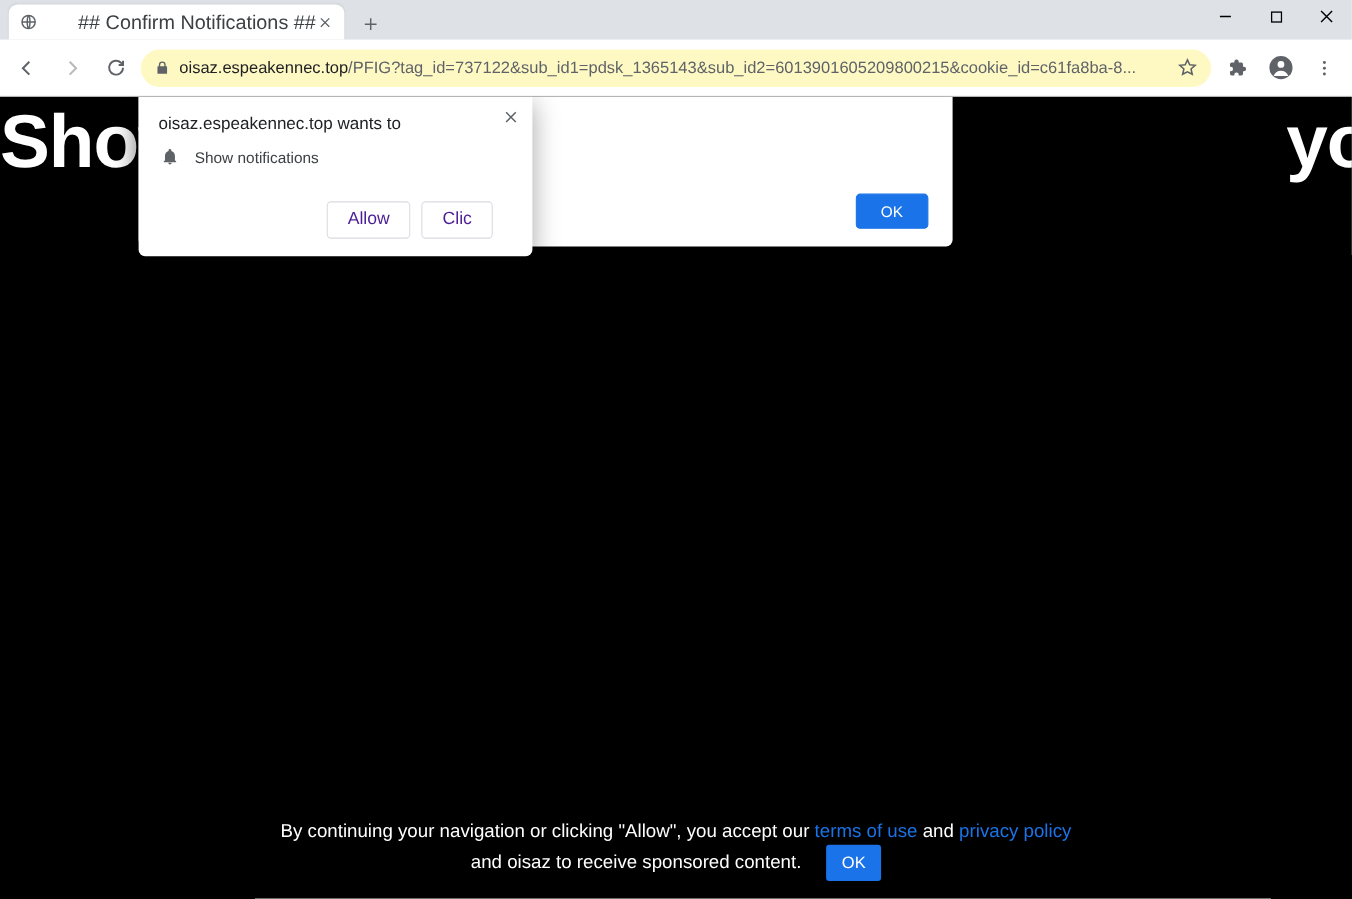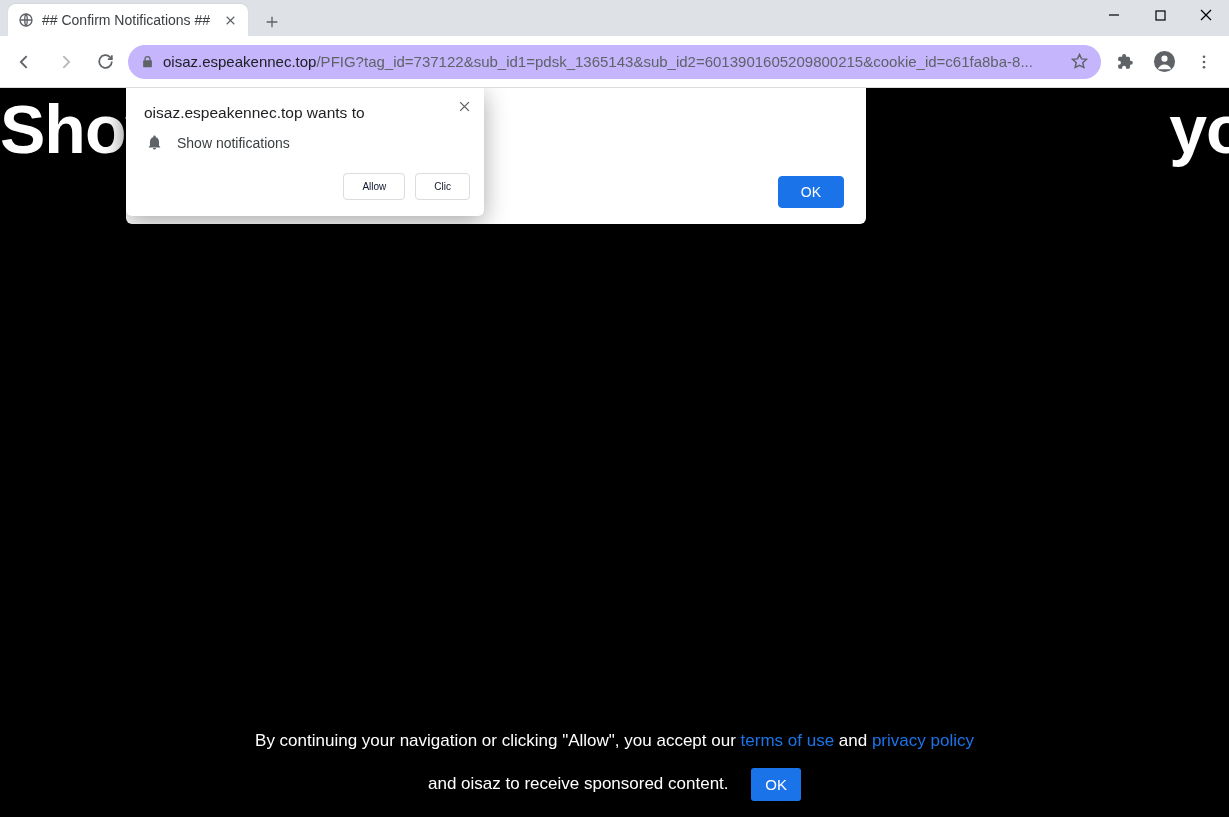--- a/index.html
+++ b/index.html
@@ -3,59 +3,59 @@
 <meta charset="utf-8">
 <style>
 * { margin: 0; padding: 0; box-sizing: border-box; font-family: "Segoe UI", Arial, sans-serif; }
 html, body { width: 1229px; height: 817px; overflow: hidden; background: #fff; }
 
 
 .titlebar { height: 36px; background: #dee1e6; display: flex; align-items: flex-end; justify-content: space-between; position: relative; }
 .tabs-area { display: flex; align-items: flex-end; height: 100%; padding-left: 8px; }
 .tab { display: flex; align-items: center; background: #fff; height: 32px; border-radius: 8px 8px 0 0; padding: 0 10px; min-width: 240px; position: relative; margin-top: 4px; box-shadow: 0 -1px 2px rgba(0,0,0,0.05); }
 .tab .favicon { width: 16px; height: 16px; margin-right: 8px; color: #5f6368; }
-.tab .tab-title { font-size: 14px; color: #3c4043; flex: 1; white-space: nowrap; overflow: hidden; }
+.tab .tab-title { font-size: 18px; color: #3c4043; flex: 1; white-space: nowrap; overflow: hidden; margin-left: 29px; }
 .tab .tab-close { width: 16px; height: 16px; color: #5f6368; cursor: pointer; display:flex; align-items:center; justify-content:center; }
 .newtab { width: 28px; height: 28px; display: flex; align-items: center; justify-content: center; color: #5f6368; margin-left: 10px; cursor: pointer; border-radius: 50%; }
 .win-controls { position:absolute; right:0; top:0; height:30px; display:flex; }
 .win-btn { width: 46px; height: 30px; display:flex; align-items:center; justify-content:center; color:#000; cursor:pointer; }
 
 
 .toolbar { height: 52px; background: #fff; display:flex; align-items:center; padding: 0 8px; gap: 6px; border-bottom: 1px solid #dadce0; }
 .tbicon { width: 34px; height: 34px; display:flex; align-items:center; justify-content:center; border-radius: 50%; color:#5f6368; cursor:pointer; }
 .tbicon.disabled { color: #b0b0b0; cursor: default; }
-.omnibox { flex:1; height: 34px; background:#c4b5fd; border-radius: 17px; display:flex; align-items:center; padding: 0 12px; gap:8px; overflow:hidden; }
+.omnibox { flex:1; height: 34px; background:#fef9c3; border-radius: 17px; display:flex; align-items:center; padding: 0 12px; gap:8px; overflow:hidden; }
 .lock { color:#5f6368; }
 .url { font-size: 15px; color:#5f6368; white-space: nowrap; overflow:hidden; }
 .url .host { color:#202124; }
 .star { margin-left:auto; color:#5f6368; cursor:pointer; }
 
 
 .page { position:relative; background:#000; width:100%; height: calc(817px - 36px - 52px); overflow:hidden; }
 .headline { color:#fff; font-weight:800; font-size:68px; letter-spacing:-1px; white-space:nowrap; font-family: Arial, sans-serif; padding-top: 2px; }
 
 
 .alert-dialog { position:absolute; top:0; left:126px; width:740px; background:#fff; border-radius: 0 0 6px 6px; padding: 18px 22px 16px 22px; box-shadow: 0 6px 24px rgba(0,0,0,0.3); }
 .alert-title { font-size:16px; color:#202124; margin-bottom: 14px; }
 .alert-body { font-size:14.5px; color:#3c4043; margin-bottom: 22px; }
 .alert-actions { display:flex; justify-content:flex-end; }
 .alert-ok { background:#1a73e8; color:#fff; border:1px solid #1a73e8; border-radius:4px; padding: 7px 22px; font-size:14px; cursor:pointer; }
 
 
-.perm-dialog { position:absolute; top:0; left:126px; width:358px; background:#fff; border-radius:0 0 6px 6px; padding: 16px 14px 16px 18px; box-shadow: 0 6px 24px rgba(0,0,0,0.35); z-index: 5; }
+.perm-dialog { position:absolute; top:0; left:126px; width:358px; background:#fff; border-radius:0 0 6px 6px; padding: 16px 36px 16px 18px; box-shadow: 0 6px 24px rgba(0,0,0,0.35); z-index: 5; }
 .perm-close { position:absolute; top:8px; right:10px; width:20px; height:20px; color:#5f6368; cursor:pointer; display:flex; align-items:center; justify-content:center; }
 .perm-title { font-size:15.5px; color:#202124; margin-bottom: 12px; }
-.perm-row { display:flex; align-items:center; gap:14px; color:#5f6368; margin-bottom: 22px; padding-left:2px; }
+.perm-row { display:flex; align-items:center; gap:14px; color:#5f6368; margin-bottom: 32px; padding-left:2px; }
 .perm-row span.txt { color:#3c4043; font-size:14px; }
 .perm-actions { display:flex; justify-content:flex-end; gap:10px; }
-.perm-btn { background:#fff; border:1px solid #dadce0; border-radius:4px; padding:7px 18px; font-size:10px; color:#0f172a; cursor:pointer; }
+.perm-btn { background:#fff; border:1px solid #dadce0; border-radius:4px; padding:7px 18px; font-size:16px; color:#4c1d95; cursor:pointer; }
 
 
 .consent { position:absolute; left:0; right:0; bottom:0; padding: 6px 0 16px 0; color:#fff; text-align:center; font-size:17px; }
-.consent .row1 { margin-bottom: 17px; }
+.consent .row1 { margin-bottom: 2px; }
 .consent a { color:#1a73e8; text-decoration:none; cursor:pointer; }
 .consent-ok { display:inline-block; background:#1a73e8; color:#fff; border:none; padding:8px 14px; border-radius:3px; margin-left:18px; font-size:15px; cursor:pointer; vertical-align: middle; }
 
 svg { display:block; }
 </style>
 </head>
 <body>
 
 <div class="titlebar">
   <div class="tabs-area">

